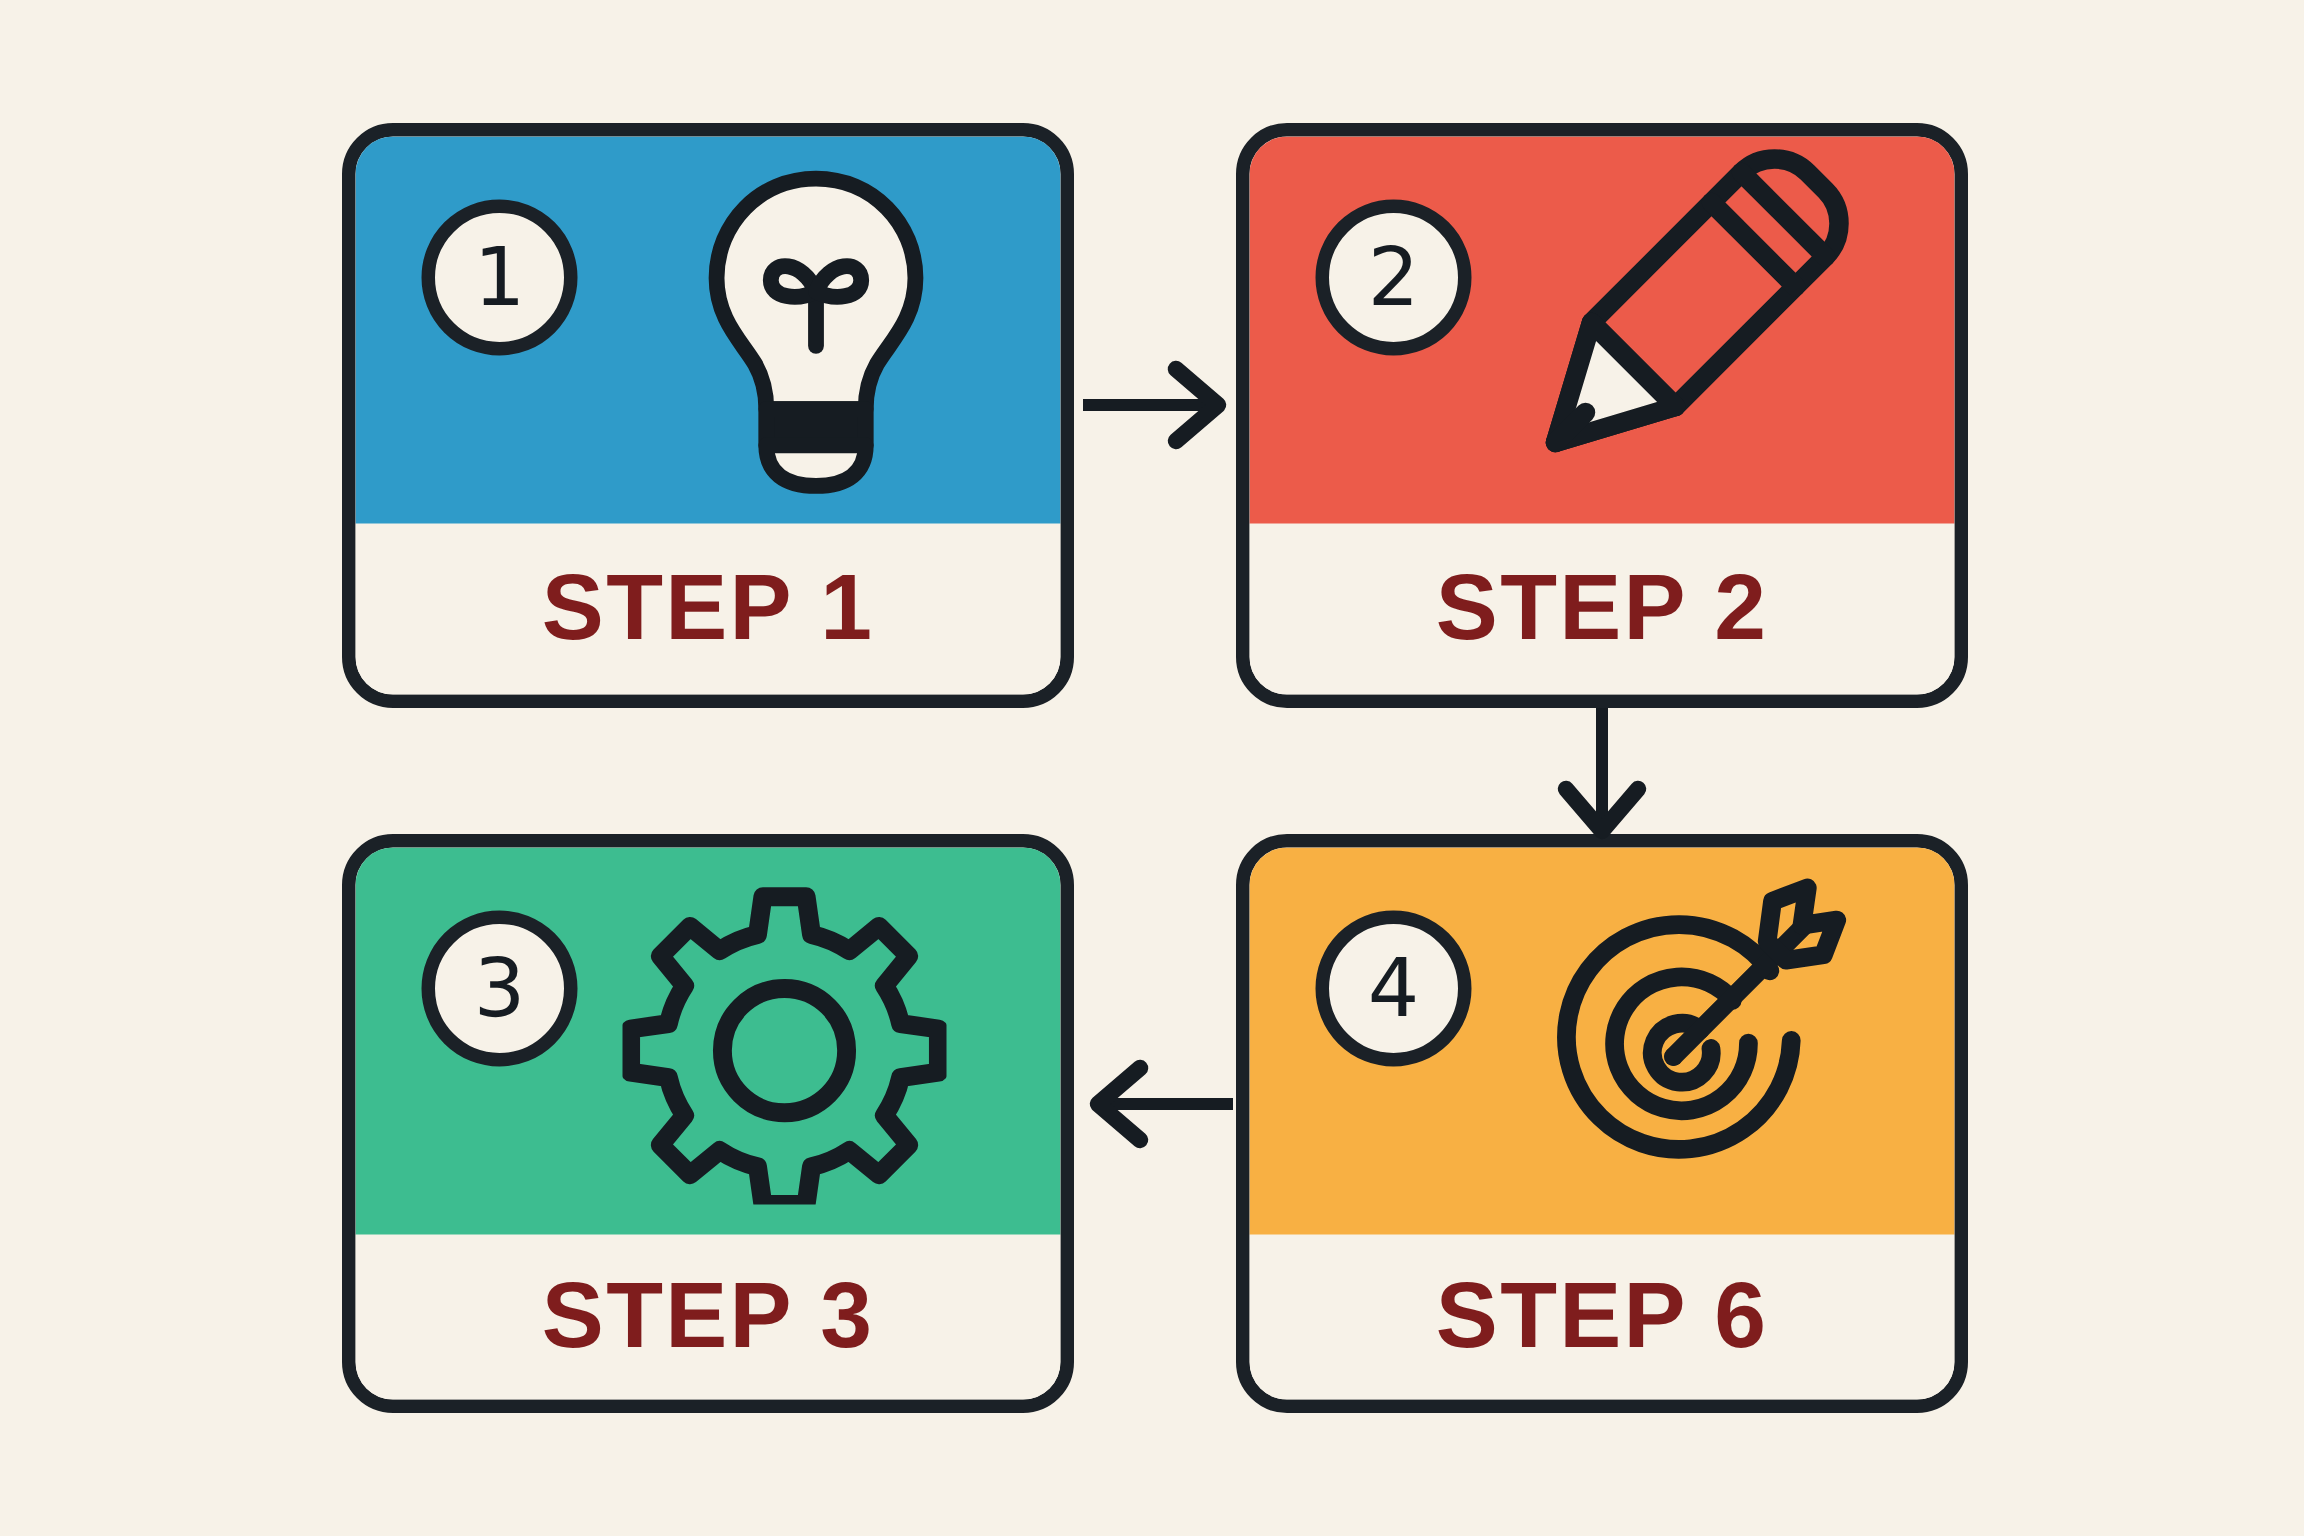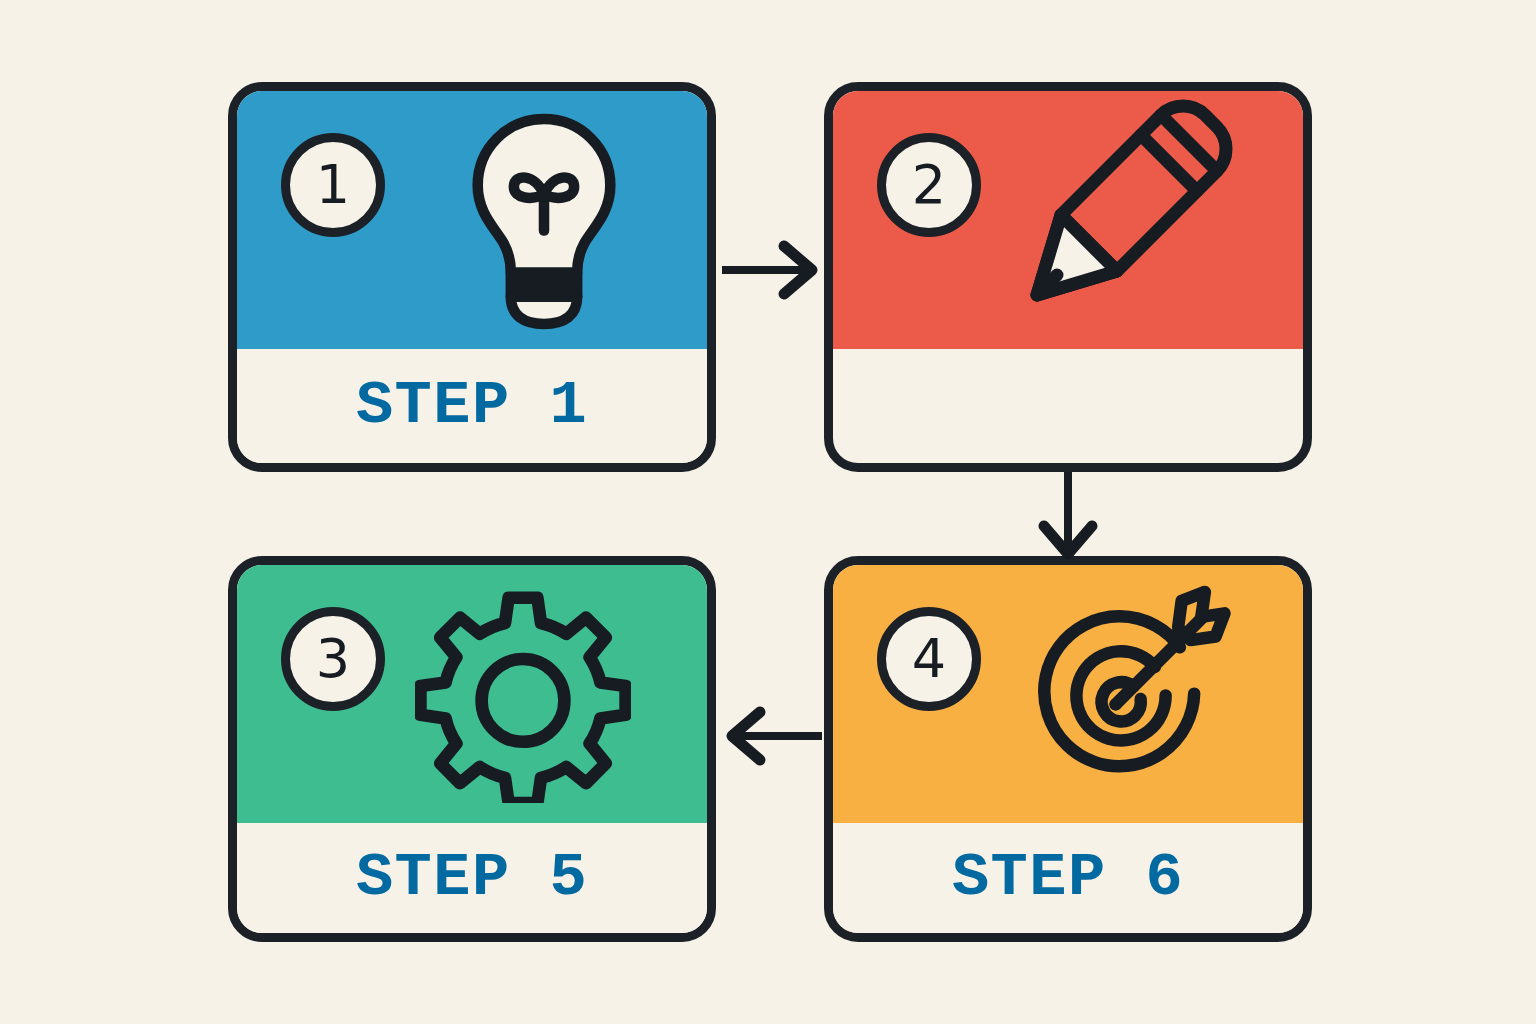--- a/index.html
+++ b/index.html
@@ -39,24 +39,23 @@
     flex: 1 1 auto;
     background: #f7f2e8;
     display: flex;
     align-items: center;
     justify-content: center;
   }
   .card-label {
     font-size: 62px;
     font-weight: bold;
     letter-spacing: 1.5px;
-    color: #0369a1;
+    color: #7f1d1d;
     line-height: 1;
     white-space: nowrap;
-    font-family: Liberation Mono, monospace;
   }
 
   
   .badge {
     position: absolute;
     width: 104px;
     height: 104px;
     border-radius: 50%;
     background: #f7f2e8;
     border: 9px solid #1b2127;
@@ -146,20 +145,23 @@
 
           <path d="M84 8 L112 36"></path>
           <path d="M74 18 L102 46"></path>
 
           <path d="M34 58 L62 86"></path>
 
           <path d="M34 58 L62 86 L22 98 Z" fill="#f7f2e8"></path>
           <path d="M22 98 L32 88 L27 93 Z" fill="#161c22"></path>
         </svg>
       </div>
+    </div>
+    <div class="card-label-band">
+      <span class="card-label">STEP 2</span>
     </div>
   </div>
 
   <div class="card" style="left:228px; top:556px; width:488px; height:386px;">
     <div class="card-top bg-green" style="height:258px;">
 
       <div class="badge">
         <span class="badge-num">3</span>
       </div>
 
@@ -179,21 +181,21 @@
                    A 42 42 0 0 1 17 73
                    L 3 71 L 3 55 L 17 53
                    A 42 42 0 0 1 23 39
                    L 14 28 L 25 17 L 36 26
                    A 42 42 0 0 1 50 20 Z"></path>
           <circle cx="60" cy="63" r="23"></circle>
         </svg>
       </div>
     </div>
     <div class="card-label-band">
-      <span class="card-label">STEP 5</span>
+      <span class="card-label">STEP 3</span>
     </div>
   </div>
 
   <div class="card" style="left:824px; top:556px; width:488px; height:386px;">
     <div class="card-top bg-orange" style="height:258px;">
 
       <div class="badge">
         <span class="badge-num">4</span>
       </div>
 

